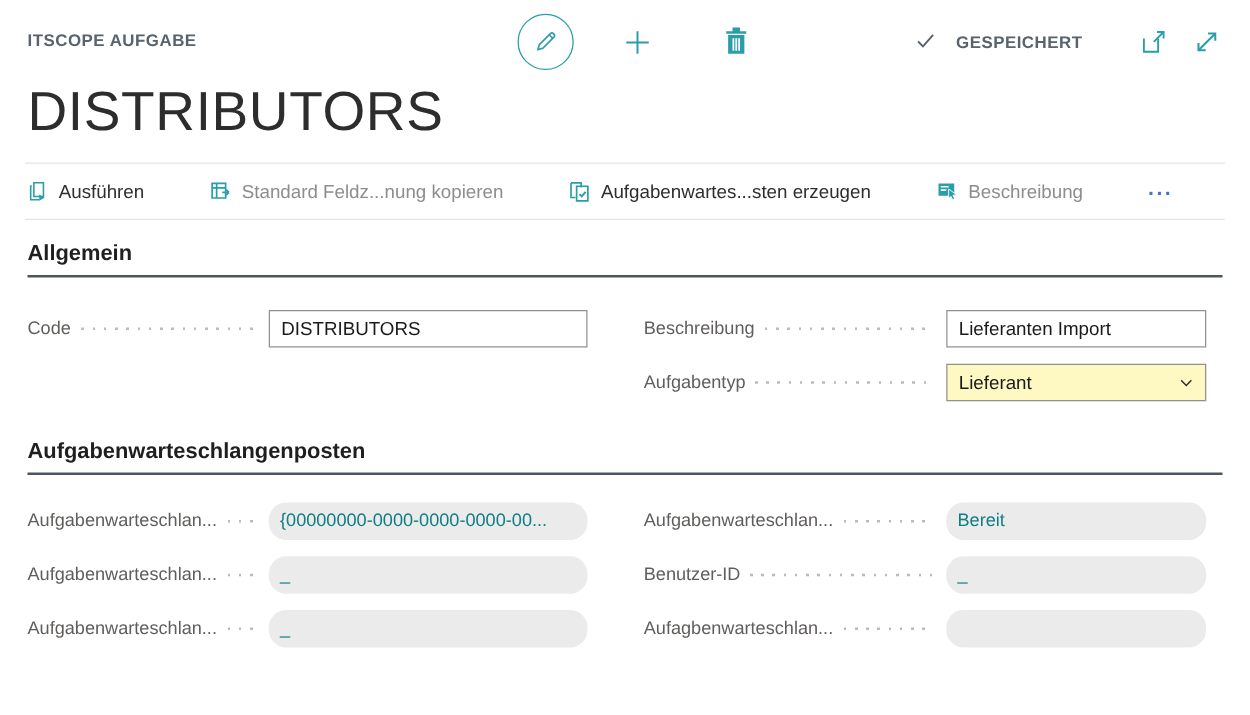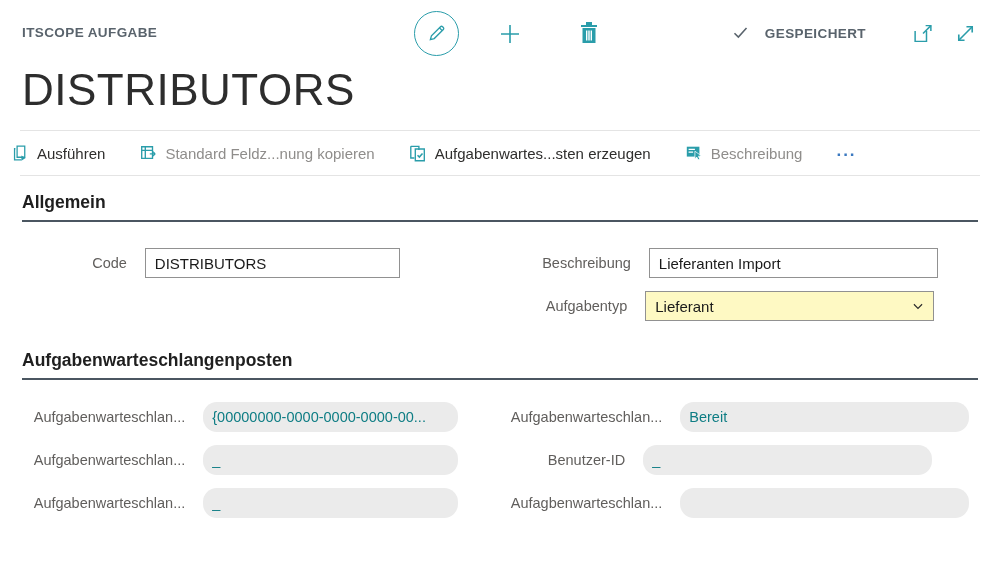--- a/index.html
+++ b/index.html
@@ -32,40 +32,40 @@
     color:var(--caption-gray);}
   .saved .txt{font-size:13.5px;font-weight:700;letter-spacing:.4px;}
   .popout-btn{left:910px;top:21px;width:26px;height:24px;}
   .expand-btn{left:952px;top:20px;width:26px;height:26px;}
   
   .page-title{margin:8px 0 0 22px;font-size:44px;font-weight:300;color:#2d2d2d;
     line-height:52px;letter-spacing:.5px;}
   .divider{height:1px;background:var(--divider);margin:0 20px;}
   .div1{margin-top:14px;}
   
-  .actionbar{height:44px;display:flex;align-items:center;gap:34px;padding-left:12px;}
+  .actionbar{height:44px;display:flex;align-items:center;gap:52px;padding-left:22px;}
   .action{display:flex;align-items:center;gap:8px;cursor:pointer;background:none;border:none;
     font-size:15px;font-family:inherit;white-space:nowrap;}
   .action .aicon{color:var(--accent);display:flex;}
   .action.dark{color:var(--dark-text);}
   .action.gray{color:var(--muted-action);}
   .overflow-dots{color:var(--overflow-blue);font-size:17px;font-weight:700;letter-spacing:2px;
     background:none;border:none;cursor:pointer;line-height:1;padding-bottom:6px;}
   
   .section-heading{margin:16px 22px 0 22px;font-size:17.5px;font-weight:700;color:#1f1f1f;
     padding-bottom:7px;border-bottom:2px solid var(--heading-rule);}
   .fields{display:grid;grid-template-columns:448px 450px;column-gap:45px;
     padding-left:22px;margin-top:26px;}
-  .fcol{display:flex;flex-direction:column;align-items:center;}
+  .fcol{display:flex;flex-direction:column;}
   .frow{display:flex;align-items:center;height:30px;margin-bottom:13px;}
   .flabel{font-size:14.5px;color:var(--label-gray);white-space:nowrap;flex:none;}
   .leader{flex:1;height:2px;margin:0 10px 0 8px;
     background:repeating-linear-gradient(to right,#bdbab7 0 2px,transparent 2px 9px);}
   .fctrl{flex:none;width:255px;height:30px;display:flex;align-items:center;}
-  .col-r .fctrl{width:289px;}
+  .col-r .fctrl{width:208px;}
   .tinput{width:100%;height:30px;border:1px solid var(--input-border);background:#fff;
     font-size:15px;color:#1a1a1a;padding:0 9px;font-family:inherit;}
   .tselect{width:100%;height:30px;border:1px solid var(--input-border);background:#fef9c3;
     display:flex;align-items:center;justify-content:space-between;padding:0 8px 0 9px;
     font-size:15px;color:#1a1a1a;cursor:pointer;}
   .chev{color:#2b2b2b;display:flex;}
   .roval{width:100%;height:30px;background:var(--box-gray);display:flex;align-items:center;
     padding:0 9px;font-size:14.5px;color:var(--value-teal);white-space:nowrap;overflow:hidden;border-radius:14px;}
   .sec2-head{}
   .fields2{margin-top:22px;}

